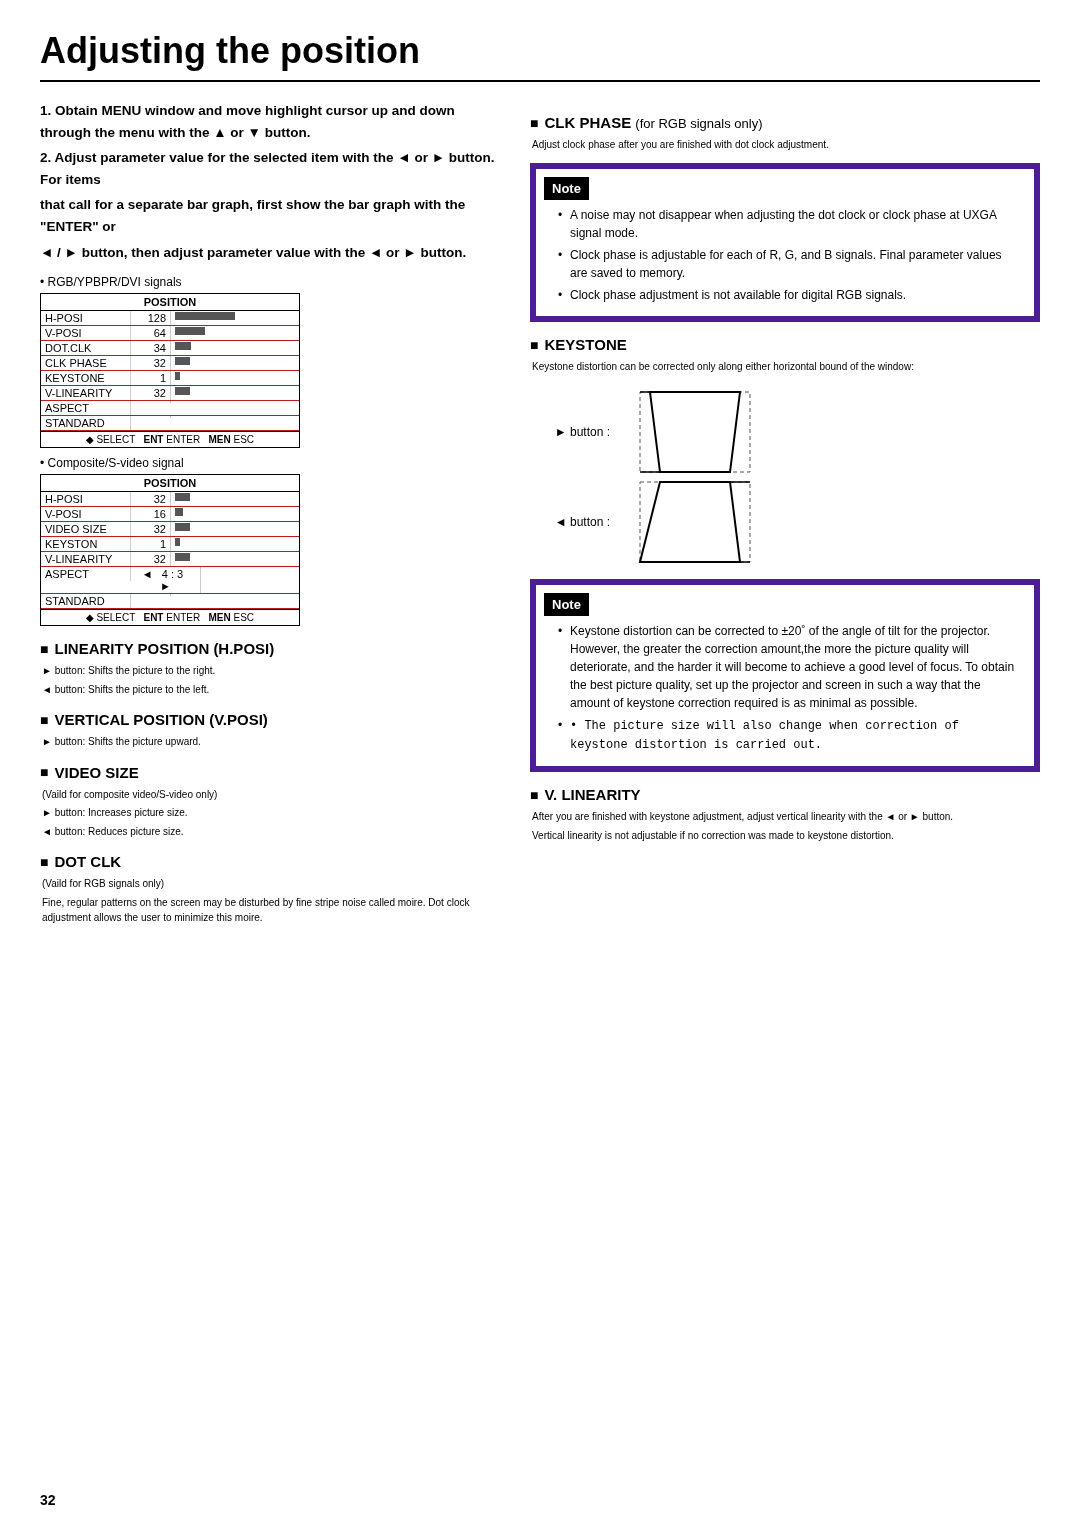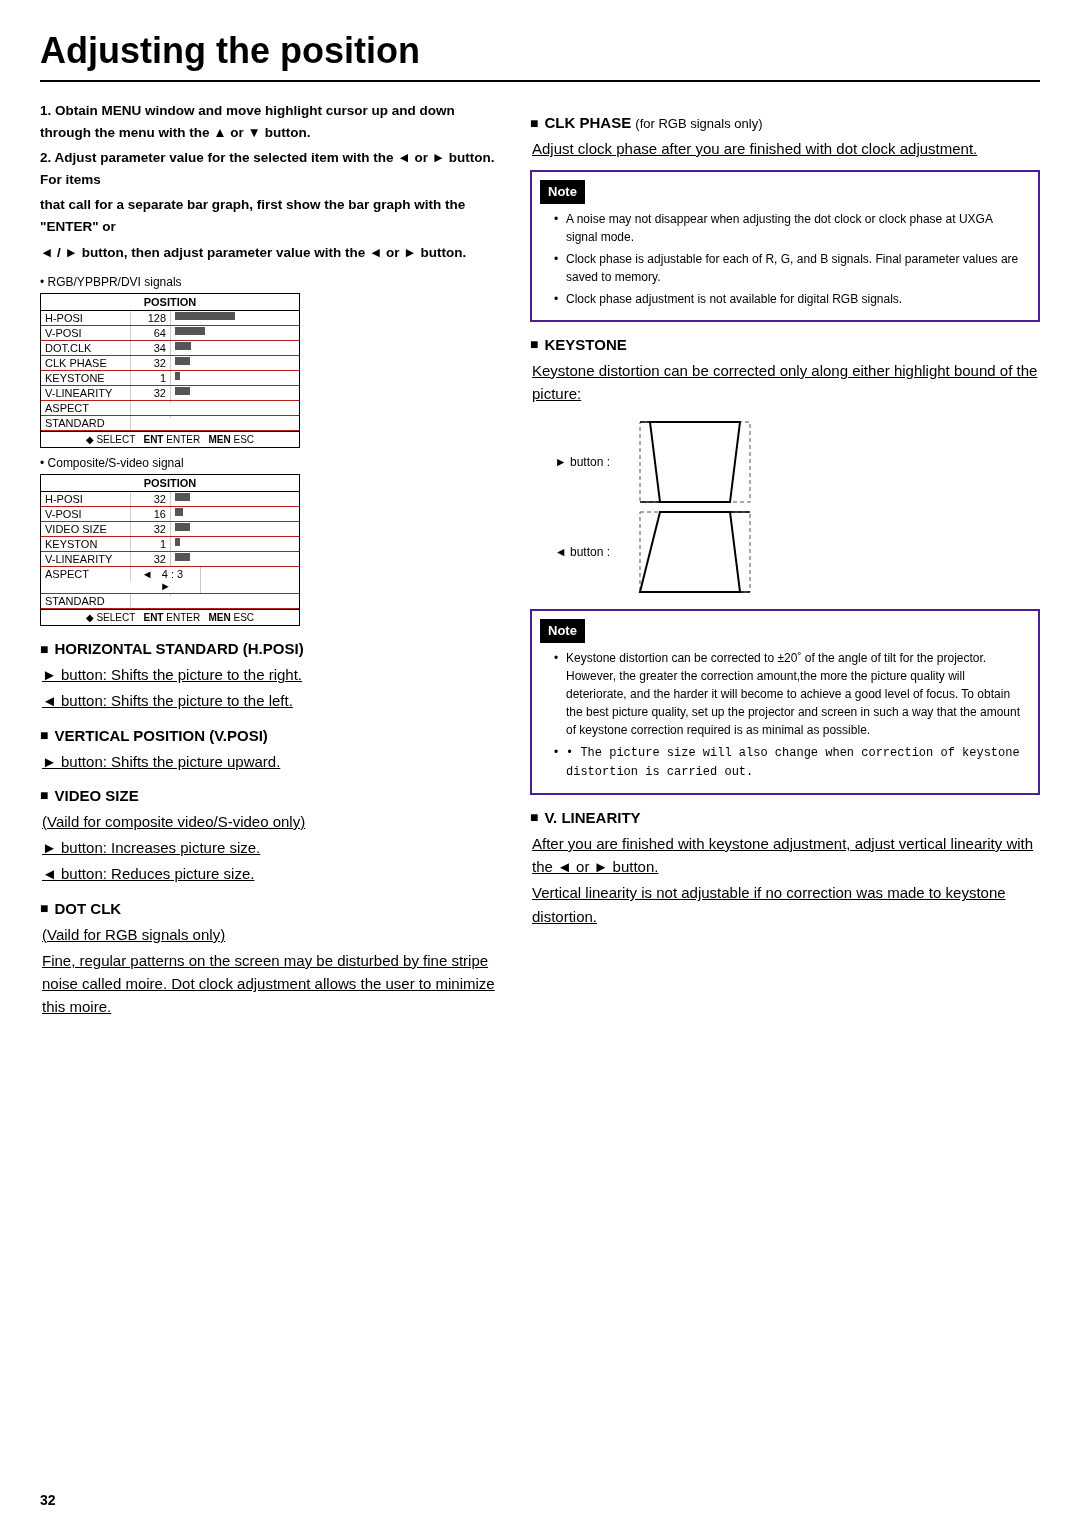--- a/index.html
+++ b/index.html
@@ -99,29 +99,28 @@
       margin: 14px 0 6px 0;
       display: flex;
       align-items: center;
       gap: 6px;
     }
     .section-title::before {
       content: '■';
       font-size: 14px;
     }
     .section-body {
-      font-size: 15px;
+      font-size: 10px;
       line-height: 1.55;
       margin-left: 2px;
       margin-bottom: 4px;
-      text-decoration: underline;
     }
     .section-body p { margin-bottom: 3px; }
     .note-box {
-      border: 2px solid #4c1d95;
+      border: 6px solid #4c1d95;
       padding: 8px 12px;
       margin: 10px 0;
       font-size: 12px;
       line-height: 1.5;
     }
     .note-box .note-title {
       font-weight: bold;
       font-size: 13px;
       text-align: center;
       margin-bottom: 6px;
@@ -291,21 +290,21 @@
       </div>
       <div class="table-row">
         <div class="row-label">STANDARD</div>
         <div class="row-value"></div>
         <div class="row-bar"></div>
       </div>
       <div class="table-footer">◆ SELECT &nbsp; <strong>ENT</strong> ENTER &nbsp; <strong>MEN</strong> ESC</div>
     </div>
 
     <div class="section-title">
-      <span>HORIZONTAL STANDARD (H.POSI)</span>
+      <span>LINEARITY POSITION (H.POSI)</span>
     </div>
     <div class="section-body">
       <p>► button:  Shifts the picture to the right.</p>
       <p>◄ button:  Shifts the picture to the left.</p>
     </div>
 
     <div class="section-title">
       <span>VERTICAL POSITION (V.POSI)</span>
     </div>
     <div class="section-body">
@@ -347,21 +346,21 @@
           <li>Clock phase adjustment is not available for digital RGB signals.</li>
         </ul>
       </div>
     </div>
 
     <div style="margin-bottom: 14px;">
       <div class="section-title">
         <span>KEYSTONE</span>
       </div>
       <div class="section-body">
-        <p>Keystone distortion can be corrected only along either highlight bound of the picture:</p>
+        <p>Keystone distortion can be corrected only along either horizontal bound of the window:</p>
       </div>
 
       <div class="keystone-diagrams">
 
         <div class="keystone-diagram-row">
           <div class="keystone-label">► button :</div>
           <svg width="160" height="90">
 
             <rect x="20" y="5" width="110" height="80" fill="none" stroke="#555" stroke-width="1" stroke-dasharray="4,3"></rect>
 

